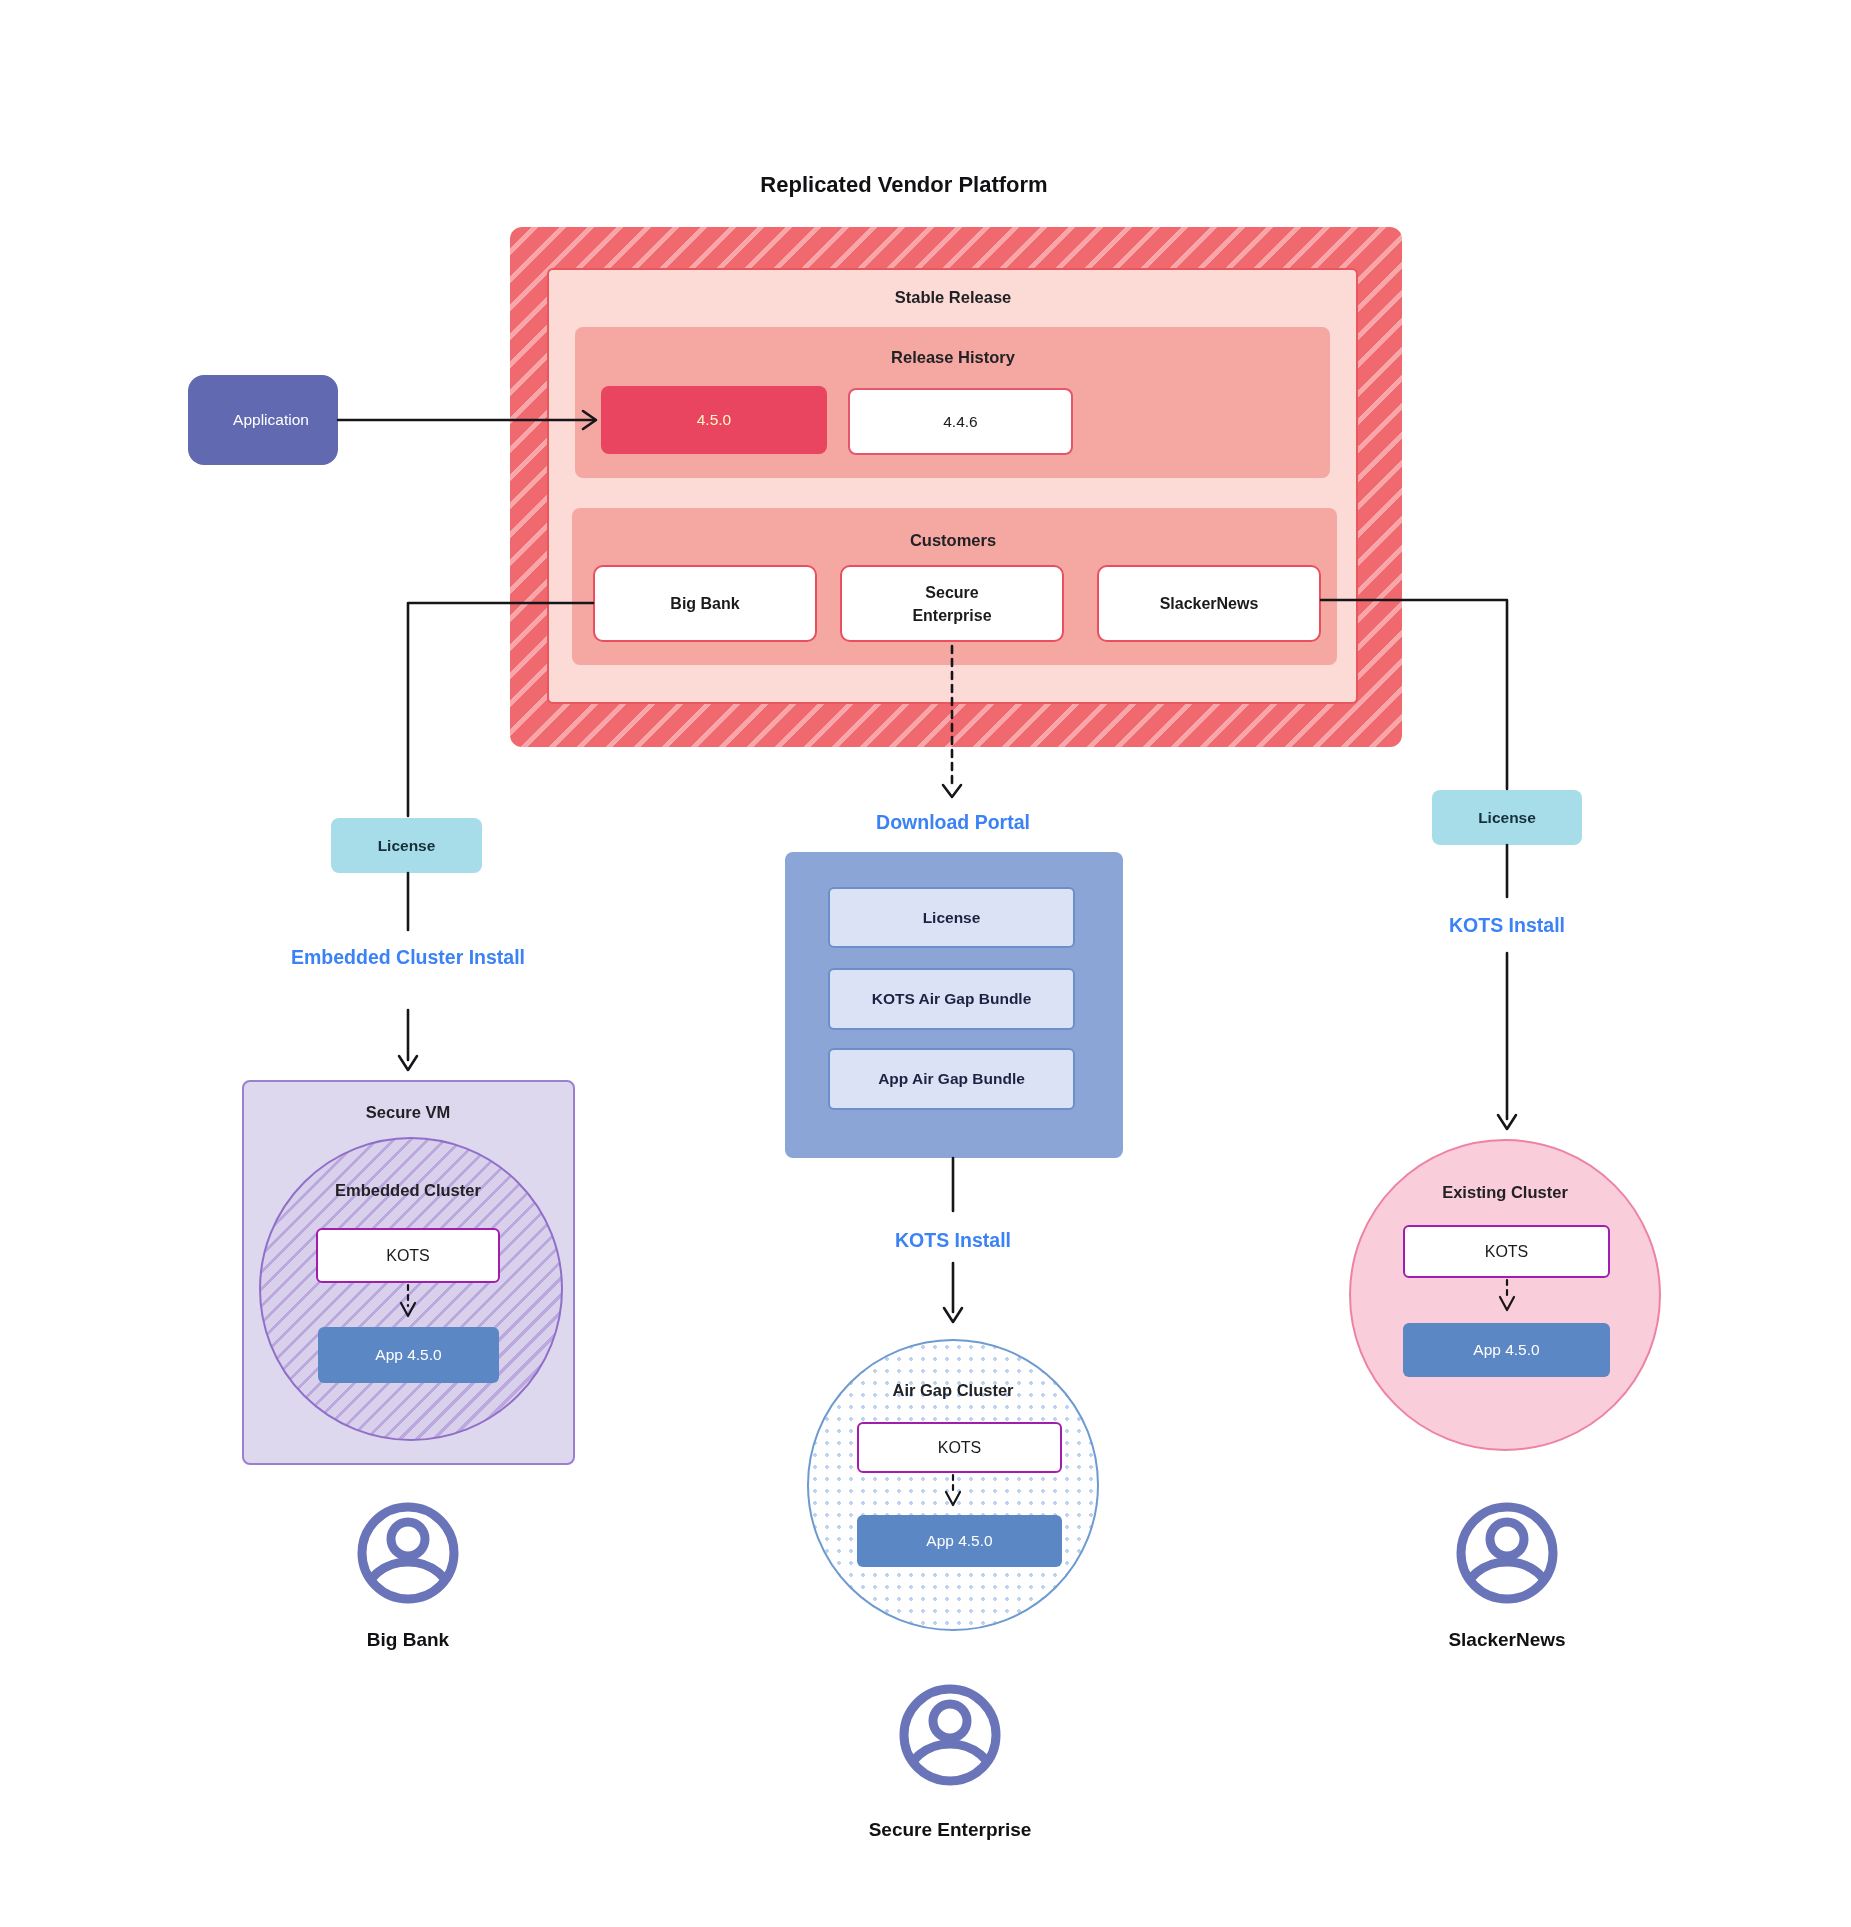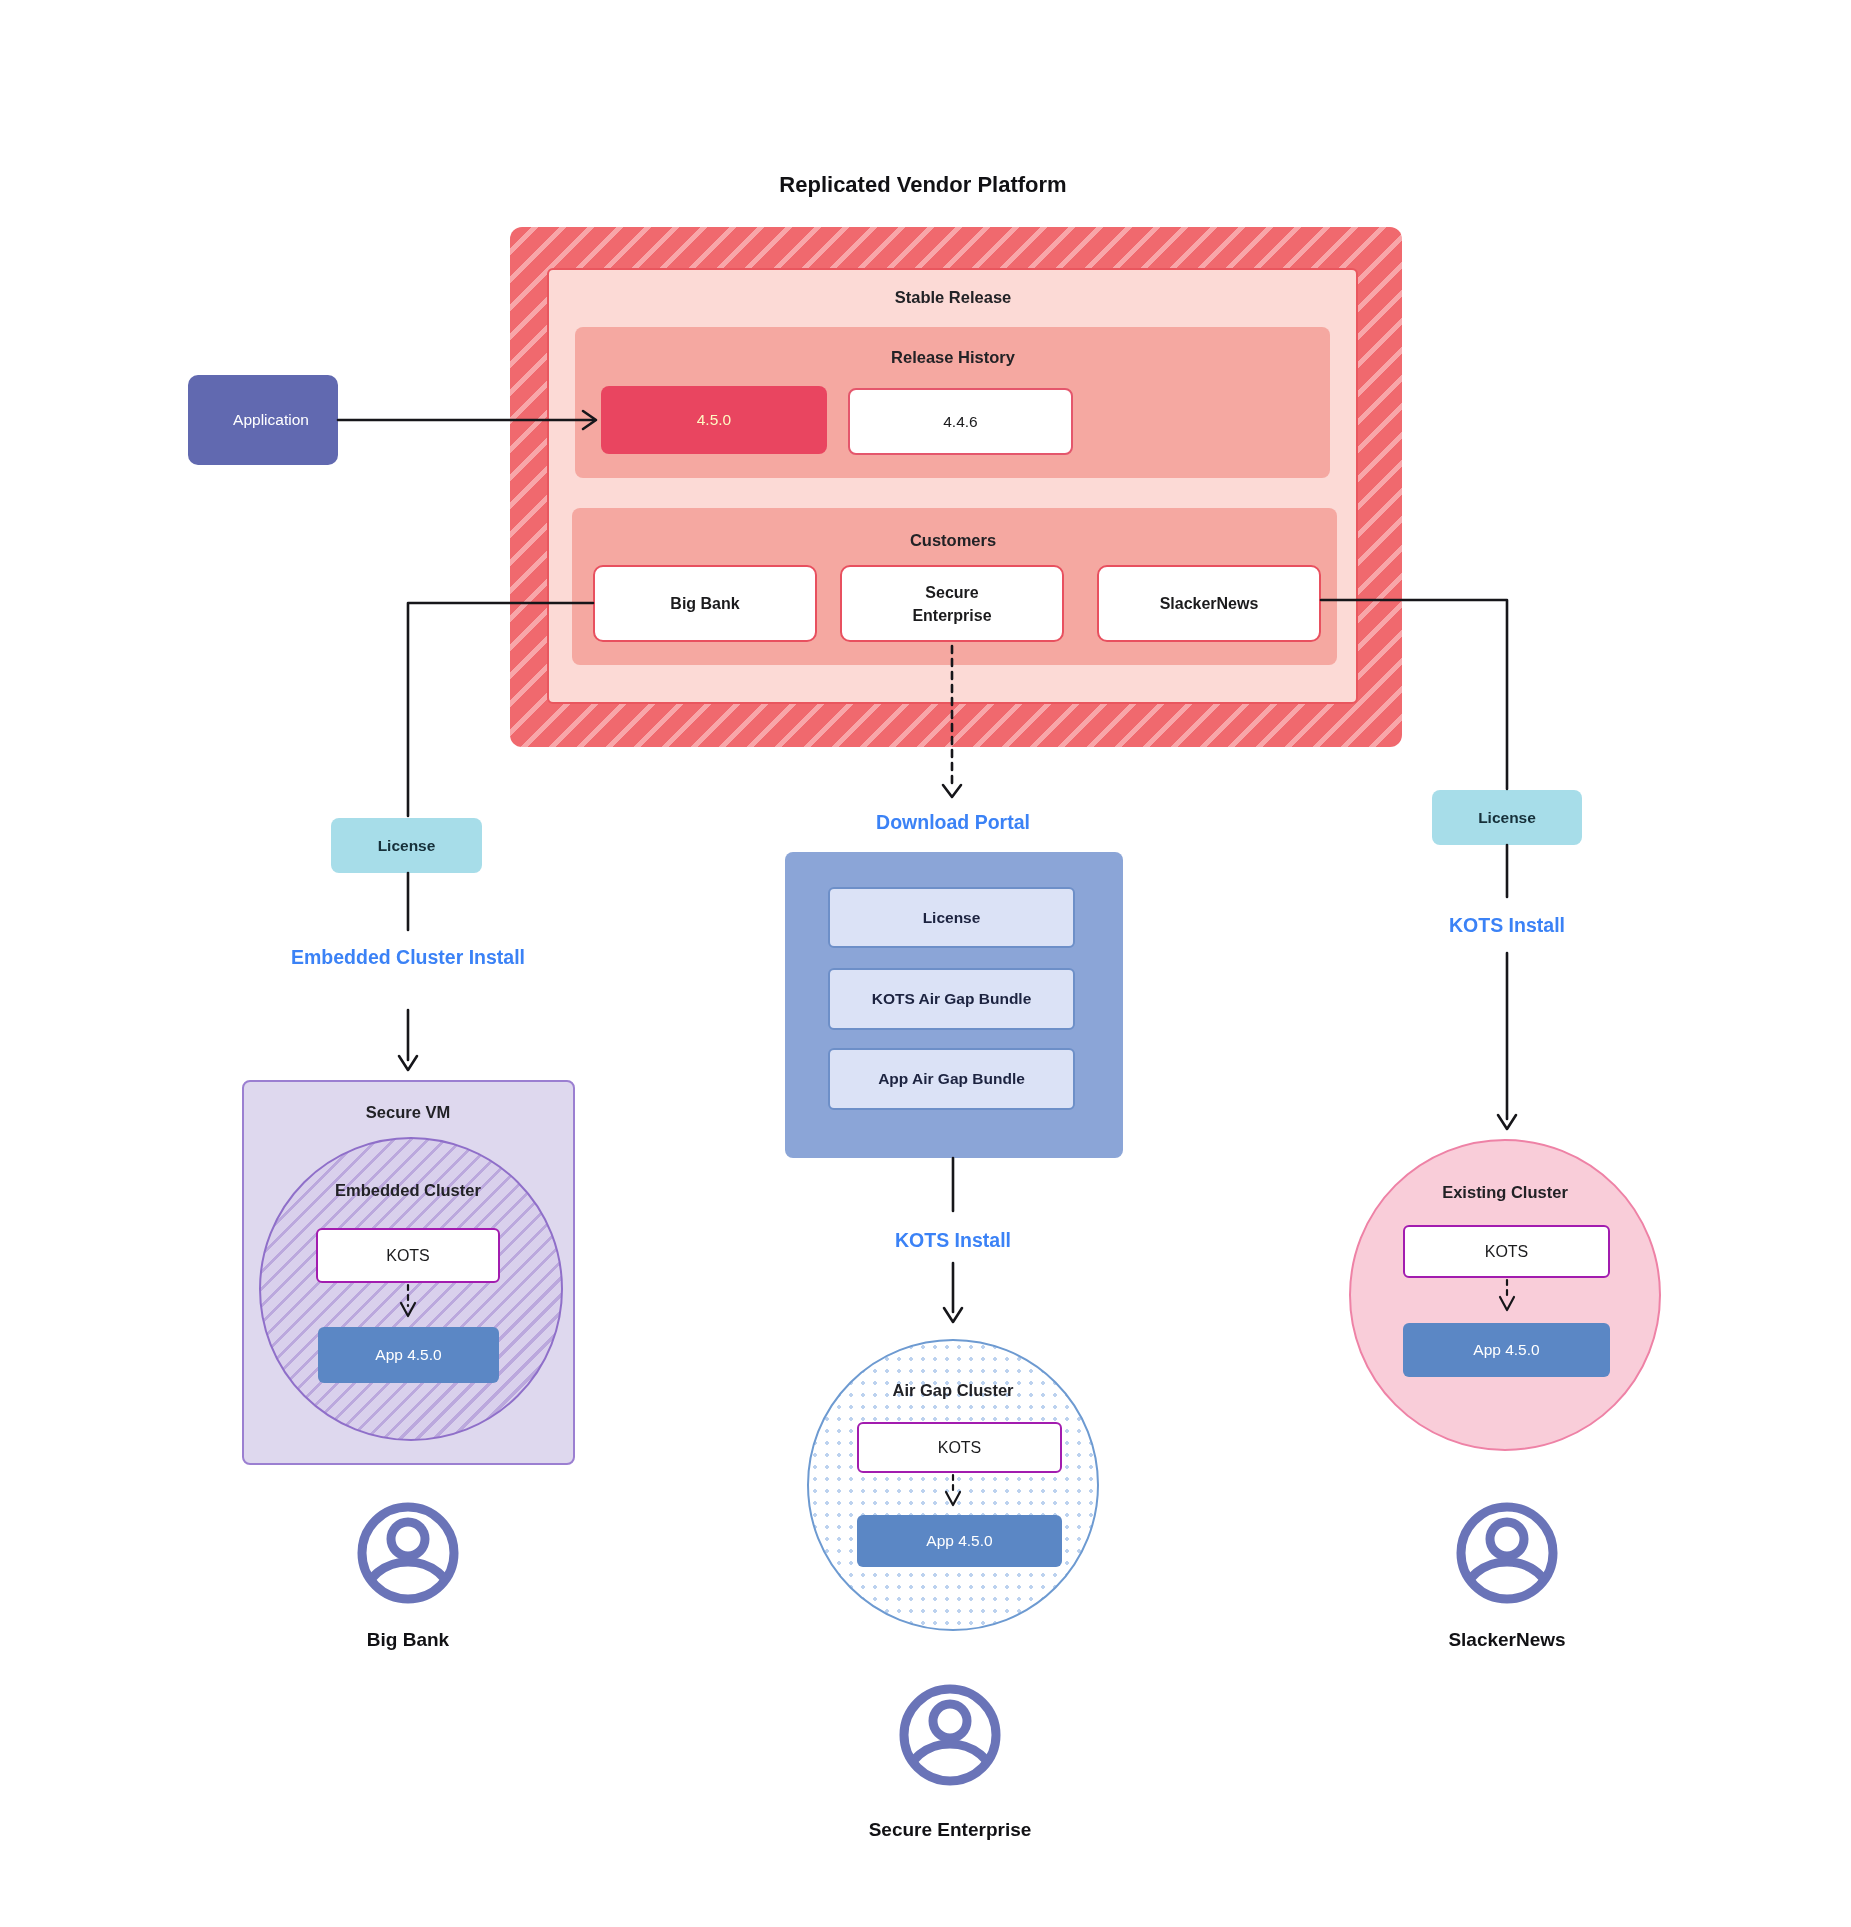--- a/index.html
+++ b/index.html
@@ -32,21 +32,21 @@
   .ver-current{left:601px;top:386px;width:226px;height:68px;background:#e94560;color:#fef9c3;}
   .ver-prev{left:848px;top:388px;width:225px;height:67px;background:#ffffff;border:2px solid #e4566c;color:#1b1b1d;}
 
   .cust-box{
     top:565px;width:224px;height:77px;background:#ffffff;border:2.5px solid #e8505f;
     border-radius:10px;font-size:16px;font-weight:600;line-height:23px;color:#1b1b1d;
   }
   .cust-1{left:593px;} .cust-2{left:840px;} .cust-3{left:1097px;}
 
   .application-box{
-    left:188px;top:375px;width:150px;height:90px;border-radius:10px;
+    left:188px;top:375px;width:150px;height:90px;border-radius:16px;
     background:#6169b0;color:#ffffff;font-size:15.5px;padding-left:16px;
   }
   .license-box{
     background:#a7dde9;border-radius:8px;font-size:15.5px;font-weight:600;color:#16303a;
   }
   .license-left{left:331px;top:818px;width:151px;height:55px;}
   .license-right{left:1432px;top:790px;width:150px;height:55px;}
 
   .portal-box{left:785px;top:852px;width:338px;height:306px;background:#8ba5d7;border-radius:8px;}
   .portal-item{
@@ -85,21 +85,21 @@
 
   .wrap-label{position:absolute;text-align:center;transform:translateX(-50%);}
   svg.overlay{position:absolute;left:0;top:0;pointer-events:none;}
   .person{position:absolute;}
 </style>
 </head>
 <body>
 
 <div id="canvas">
 
-  <div class="lbl page-title" style="left:923px;top:185px;">Replicated Vendor Platform</div>
+  <div class="lbl page-title" style="left:904px;top:185px;">Replicated Vendor Platform</div>
 
   <div class="abs outer-hatch"></div>
 
   <div class="abs stable-box"></div>
   <div class="lbl panel-label" style="left:953px;top:297px;">Stable Release</div>
 
   <div class="abs sub-panel release-panel"></div>
   <div class="lbl panel-label" style="left:953px;top:357px;">Release History</div>
   <div class="abs ctr ver-box ver-current">
     <span>4.5.0</span>

